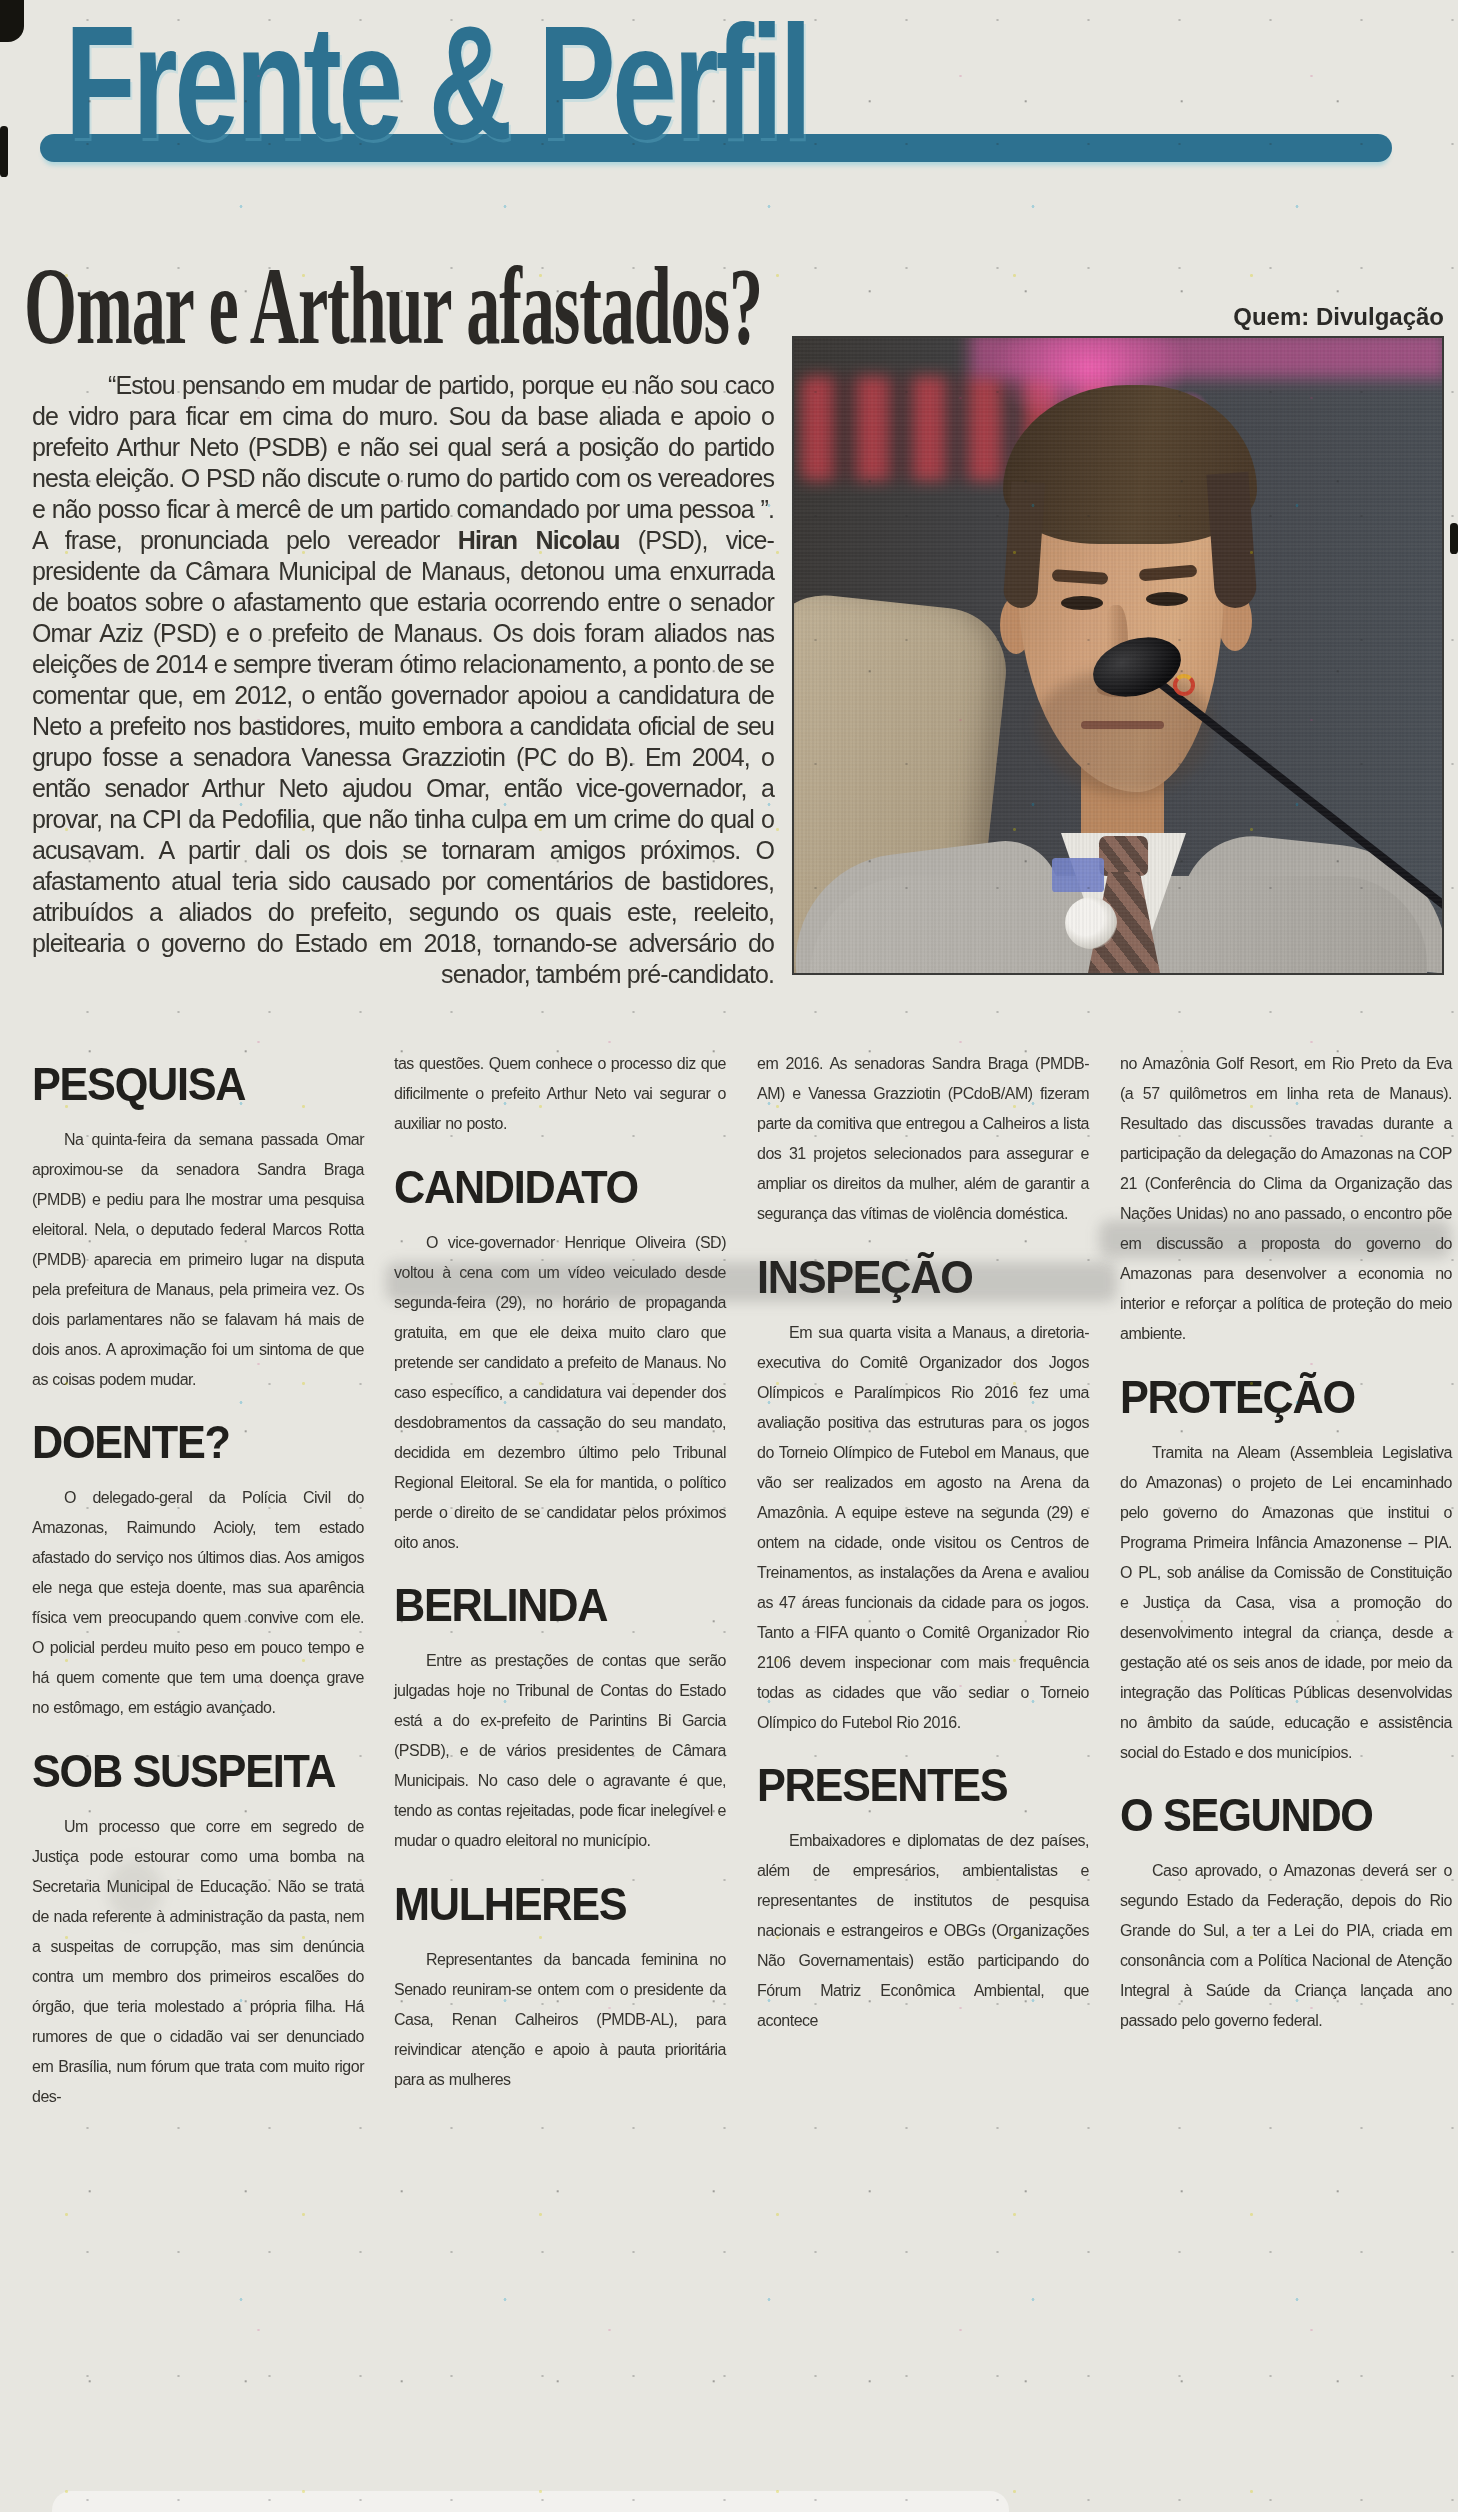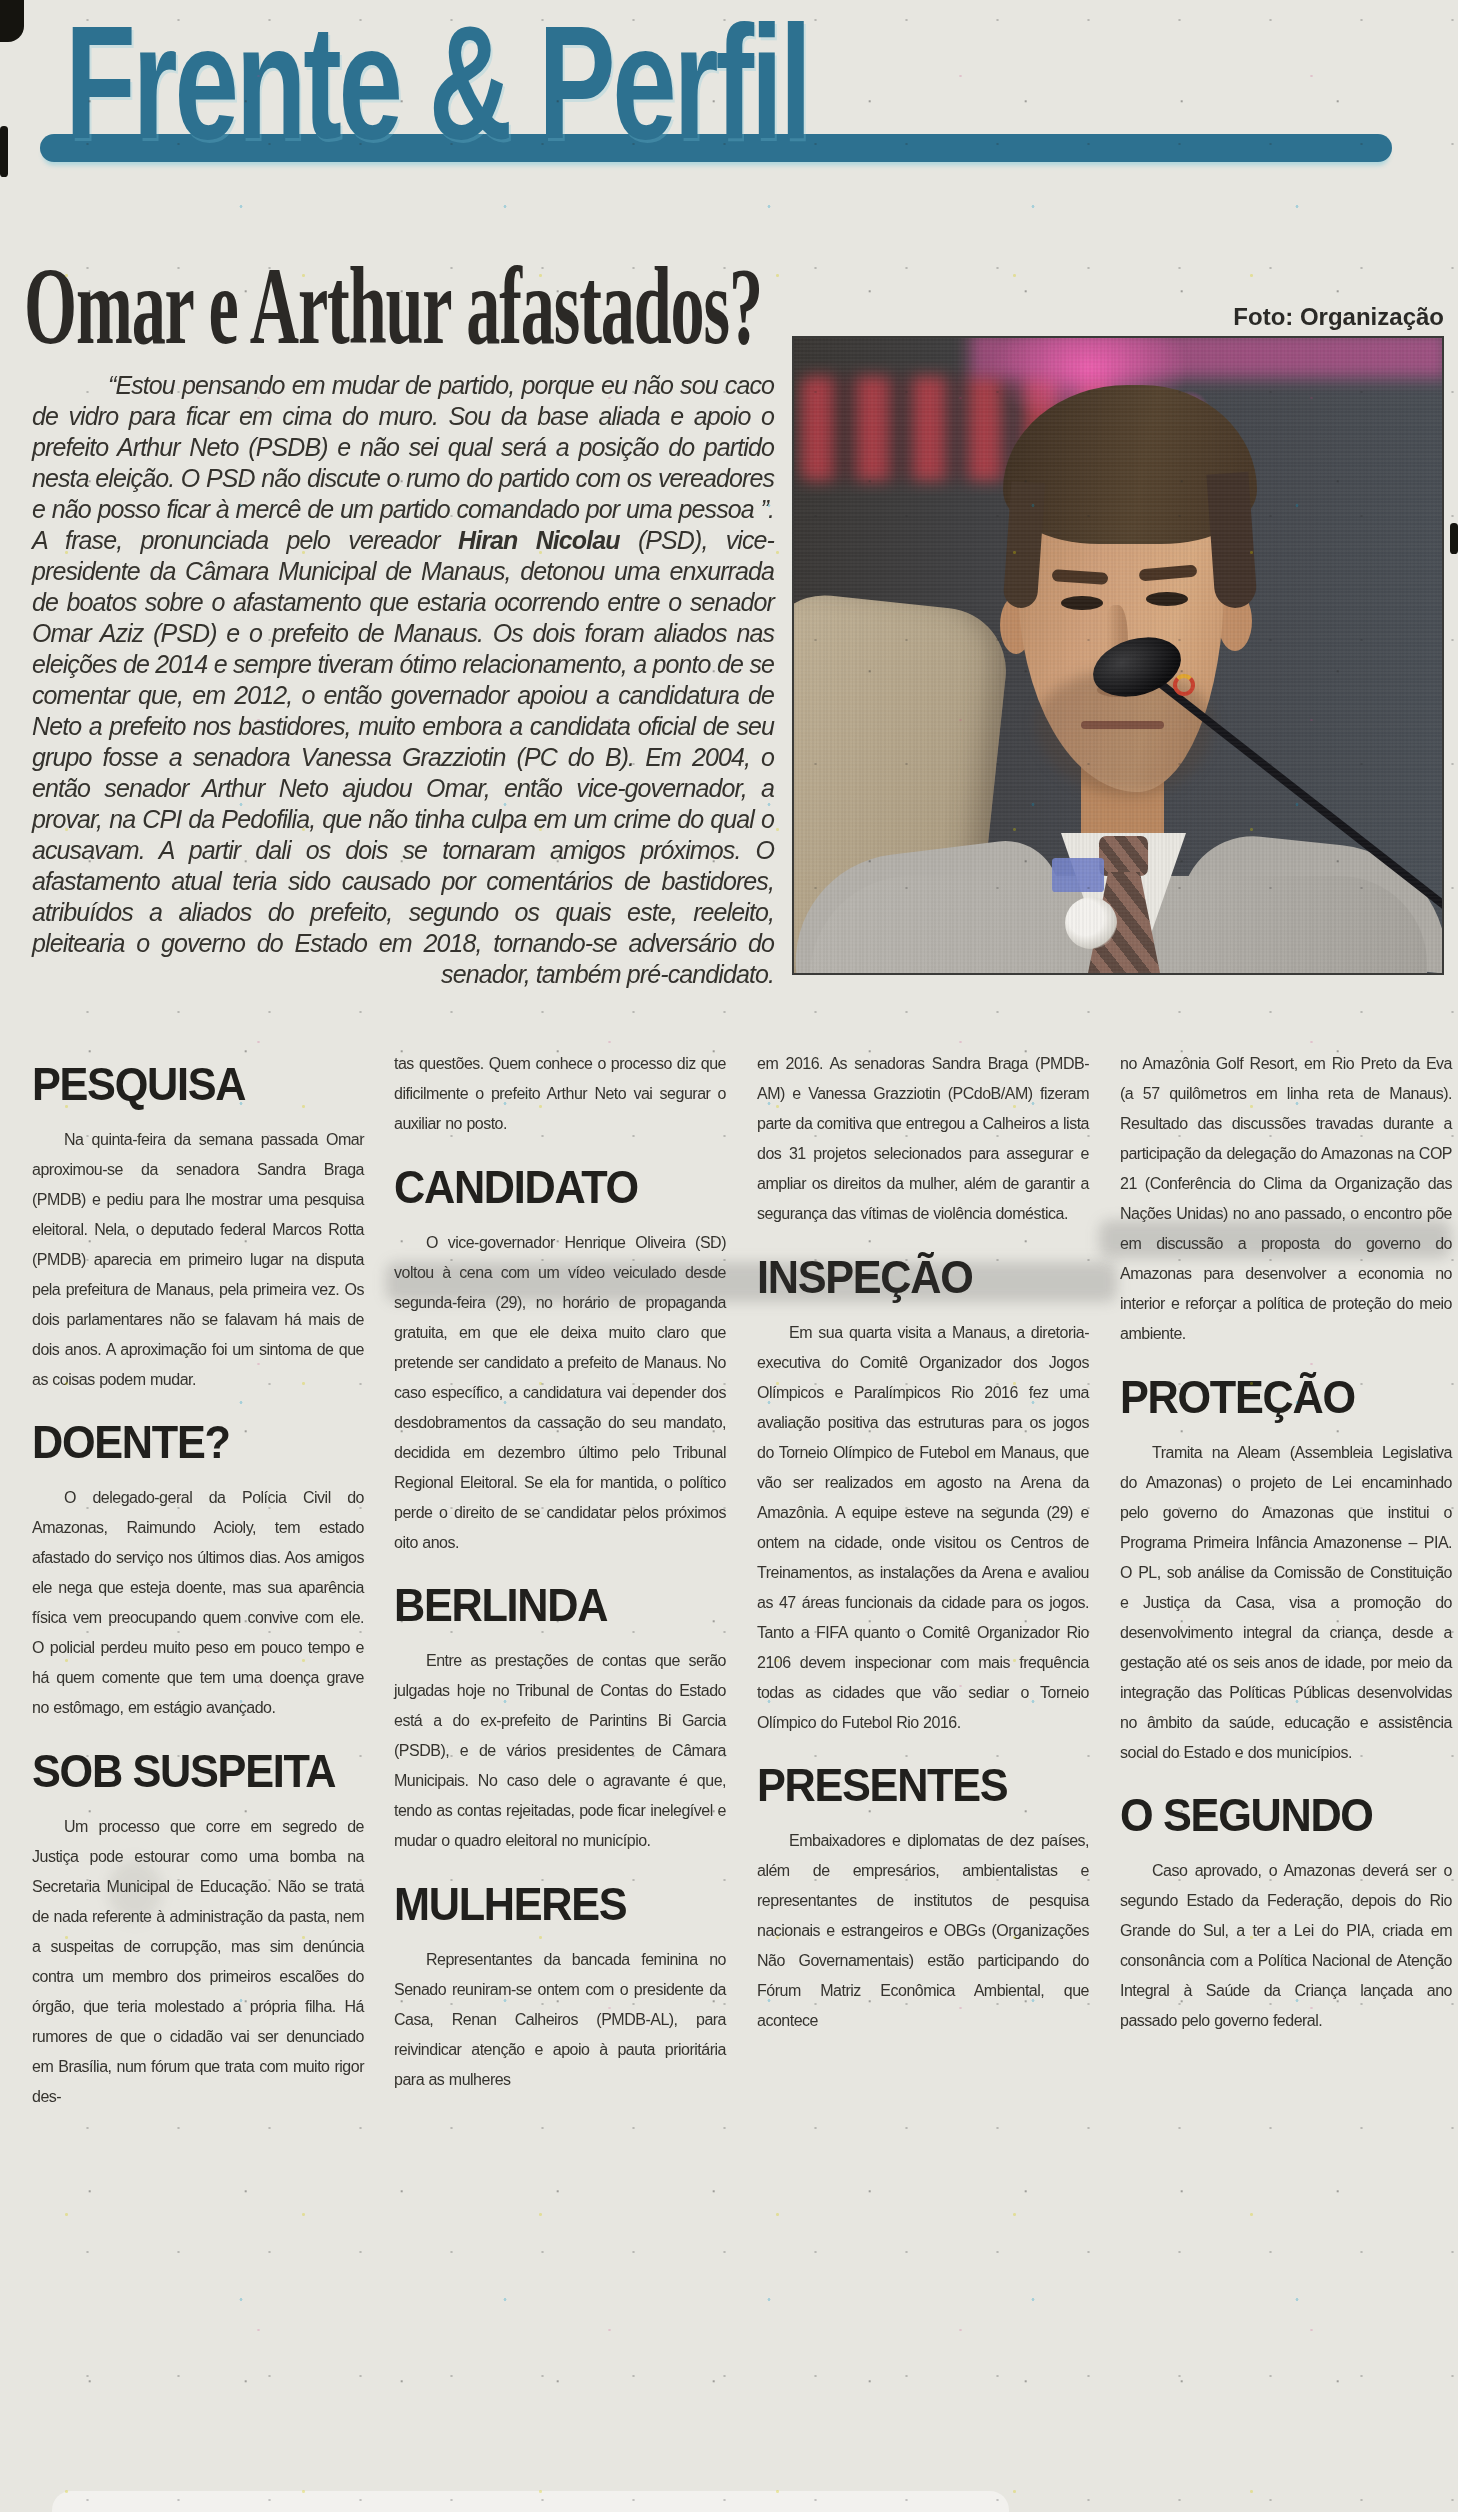--- a/index.html
+++ b/index.html
@@ -52,21 +52,20 @@
     position:absolute;left:993px;top:303px;width:451px;
     text-align:right;font-size:24px;font-weight:bold;color:#2b2a27;
   }
 
   
   .intro{
     position:absolute;left:32px;top:345px;width:742px;
     font-size:25px;line-height:31px;letter-spacing:-0.9px;
     text-align:justify;text-align-last:right;
     color:#34322d;
-    font-style:italic;
   }
   .intro .indent{display:inline-block;width:76px;}
   .intro b{font-weight:bold;}
 
   
   .photo{
     position:absolute;left:792px;top:336px;width:648px;height:635px;
     border:2.7px solid #3a3a38;z-index:1;overflow:hidden;
     background:linear-gradient(100deg,#393633 0%,#43454a 45%,#4a5057 100%);
   }
@@ -150,21 +149,21 @@
 <body>
 
 <div class="scan-mark" style="left:0;top:0;width:23.5px;height:42px;border-radius:0 0 16px 0;"></div>
 <div class="scan-mark" style="left:0;top:126px;width:8px;height:51px;border-radius:3.6px;"></div>
 <div class="scan-mark" style="left:1450px;top:523px;width:8px;height:31px;border-radius:3.6px;"></div>
 
 <div class="masthead-bar"></div>
 <div class="masthead-title">Frente &amp; Perfil</div>
 
 <h1 class="headline">Omar e Arthur afastados?</h1>
-<div class="photo-credit">Foto: Organização</div>
+<div class="photo-credit">Quem: Divulgação</div>
 
 <p class="intro" id="intro"><span class="indent"></span><span>“Estou pensando em mudar de partido, porque eu não sou caco de vidro para ficar em cima do muro. Sou da base aliada e apoio o prefeito Arthur Neto (PSDB) e não sei qual será a posição do partido nesta eleição. O PSD não discute o rumo do partido com os vereadores e não posso ficar à mercê de um partido comandado por uma pessoa ”. A frase, pronunciada pelo vereador </span><b>Hiran Nicolau</b><span> (PSD), vice-presidente da Câmara Municipal de Manaus, detonou uma enxurrada de boatos sobre o afastamento que estaria ocorrendo entre o senador Omar Aziz (PSD) e o prefeito de Manaus. Os dois foram aliados nas eleições de 2014 e sempre tiveram ótimo relacionamento, a ponto de se comentar que, em 2012, o então governador apoiou a candidatura de Neto a prefeito nos bastidores, muito embora a candidata oficial de seu grupo fosse a senadora Vanessa Grazziotin (PC do B). Em 2004, o então senador Arthur Neto ajudou Omar, então vice-governador, a provar, na CPI da Pedofilia, que não tinha culpa em um crime do qual o acusavam. A partir dali os dois se tornaram amigos próximos. O afastamento atual teria sido causado por comentários de bastidores, atribuídos a aliados do prefeito, segundo os quais este, reeleito, pleitearia o governo do Estado em 2018, tornando-se adversário do senador, também pré-candidato.</span></p>
 
 <div class="photo">
   <div class="led-lights"></div>
   <div class="pink-band"></div>
   <div class="pink-blob"></div>
   <div class="pink-dot"></div>
   <div class="chair"></div>
   <div class="neck"></div>

